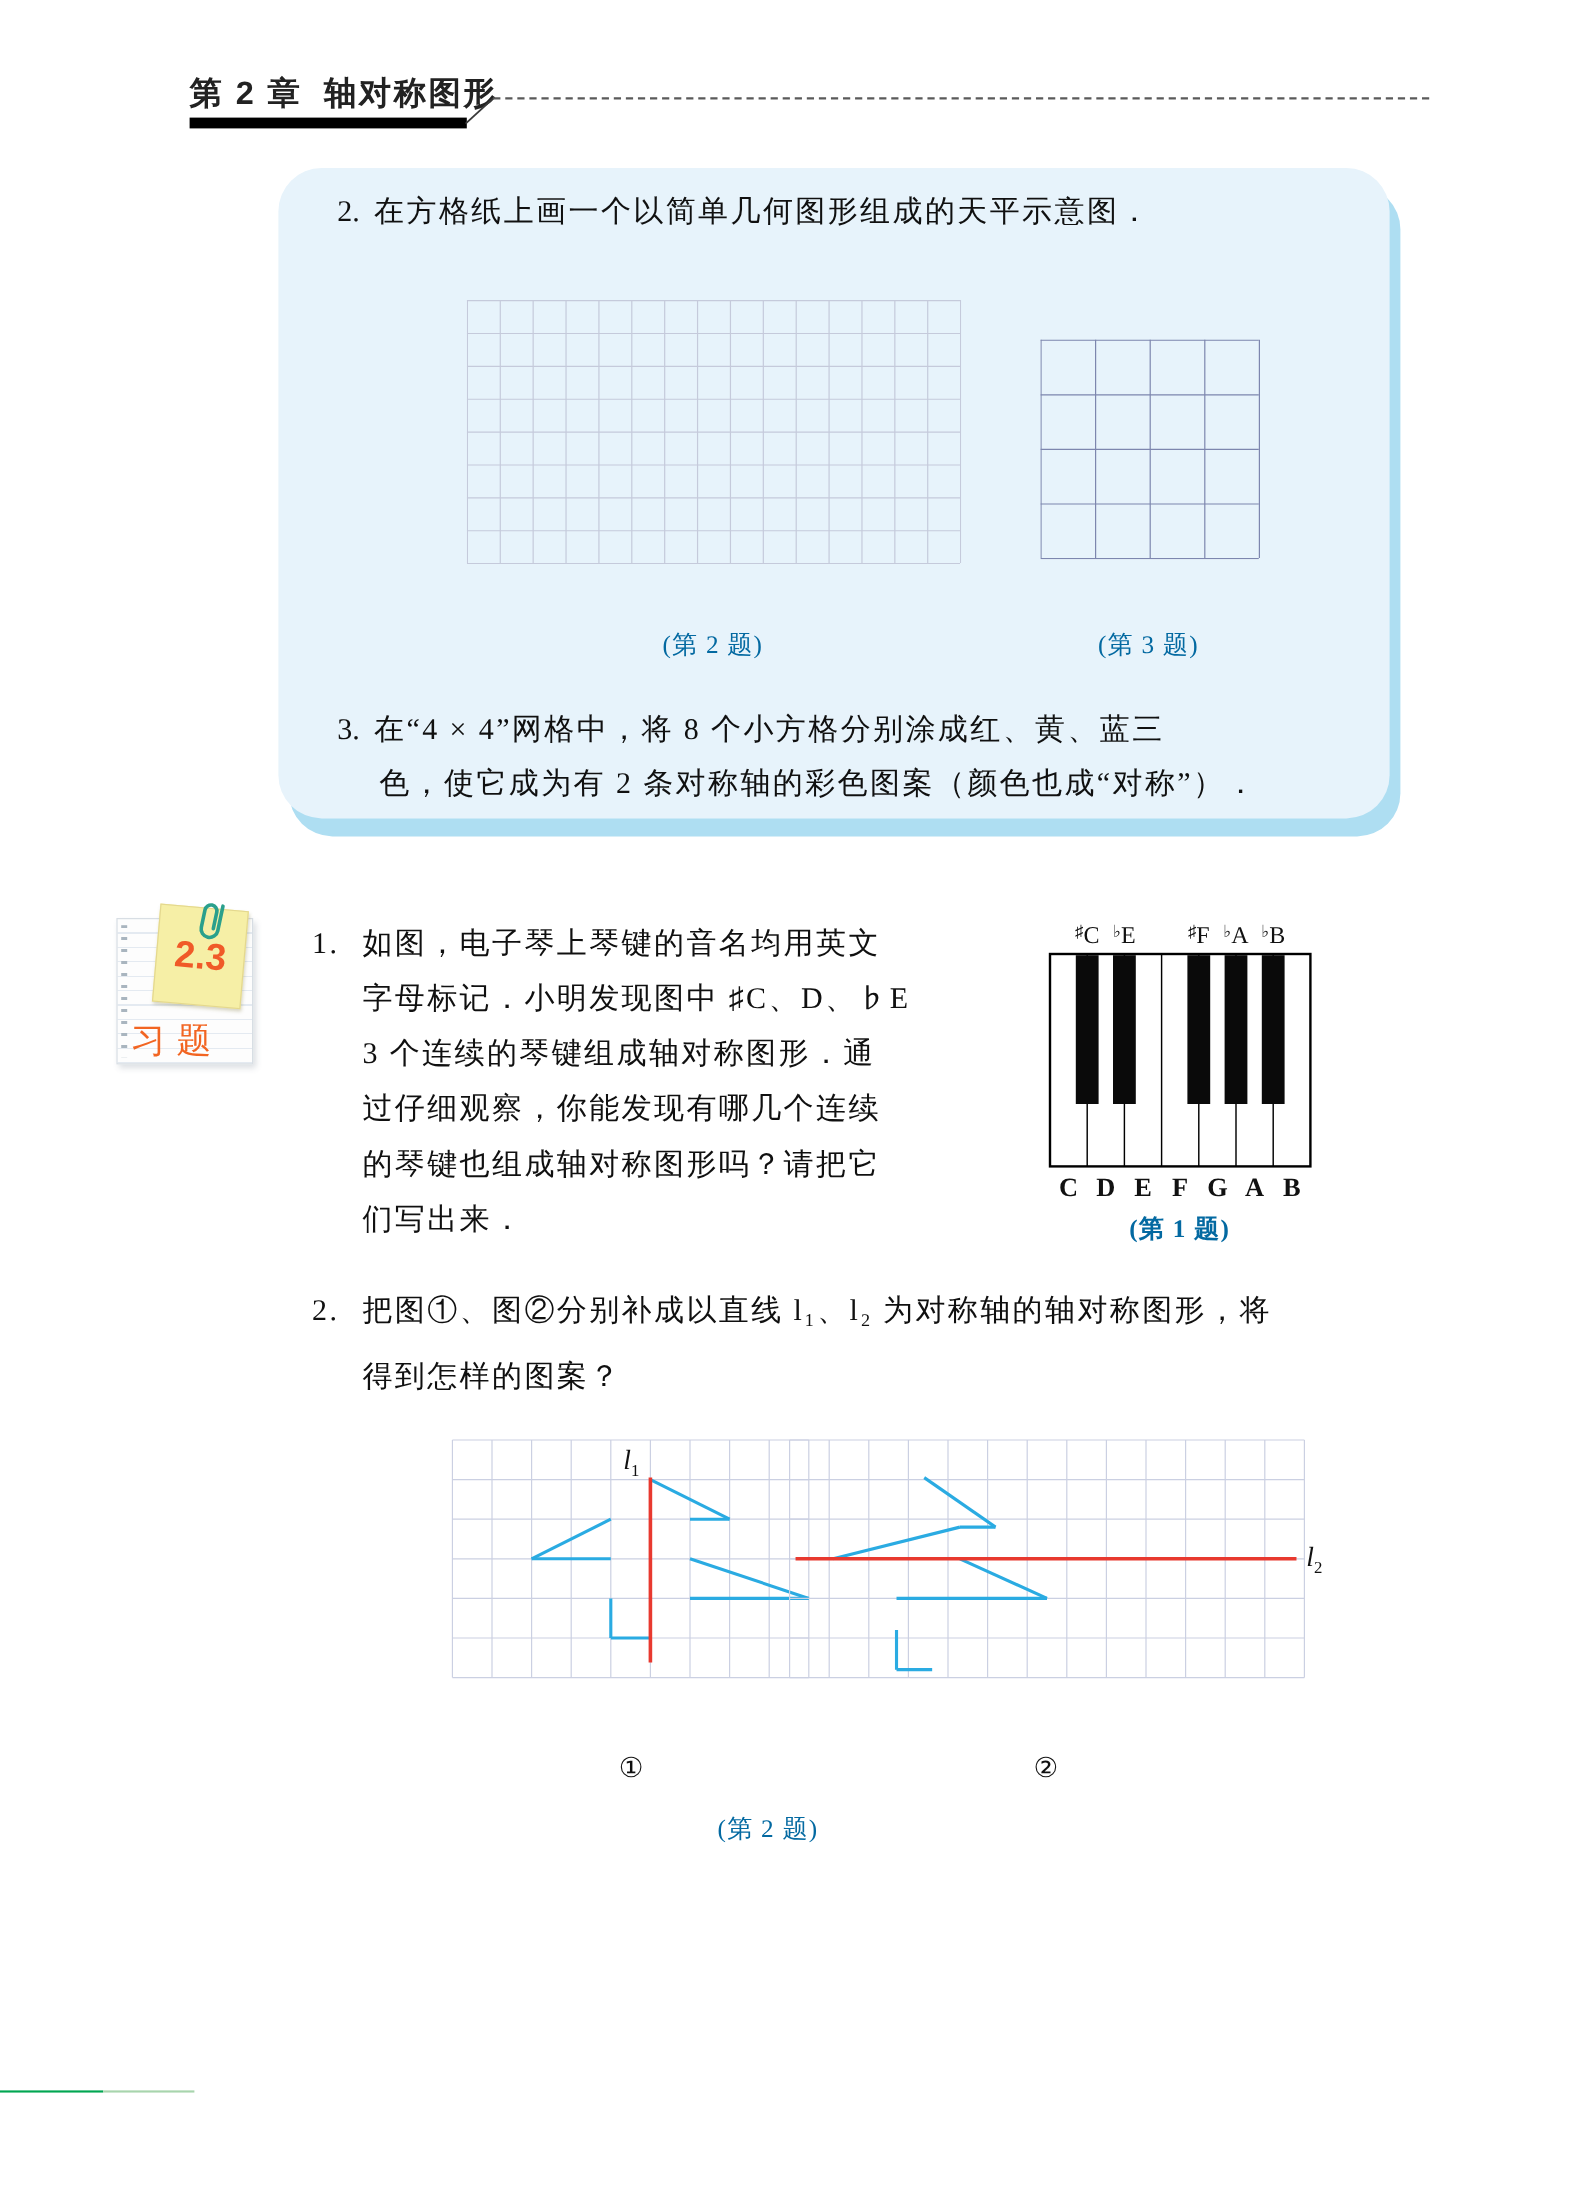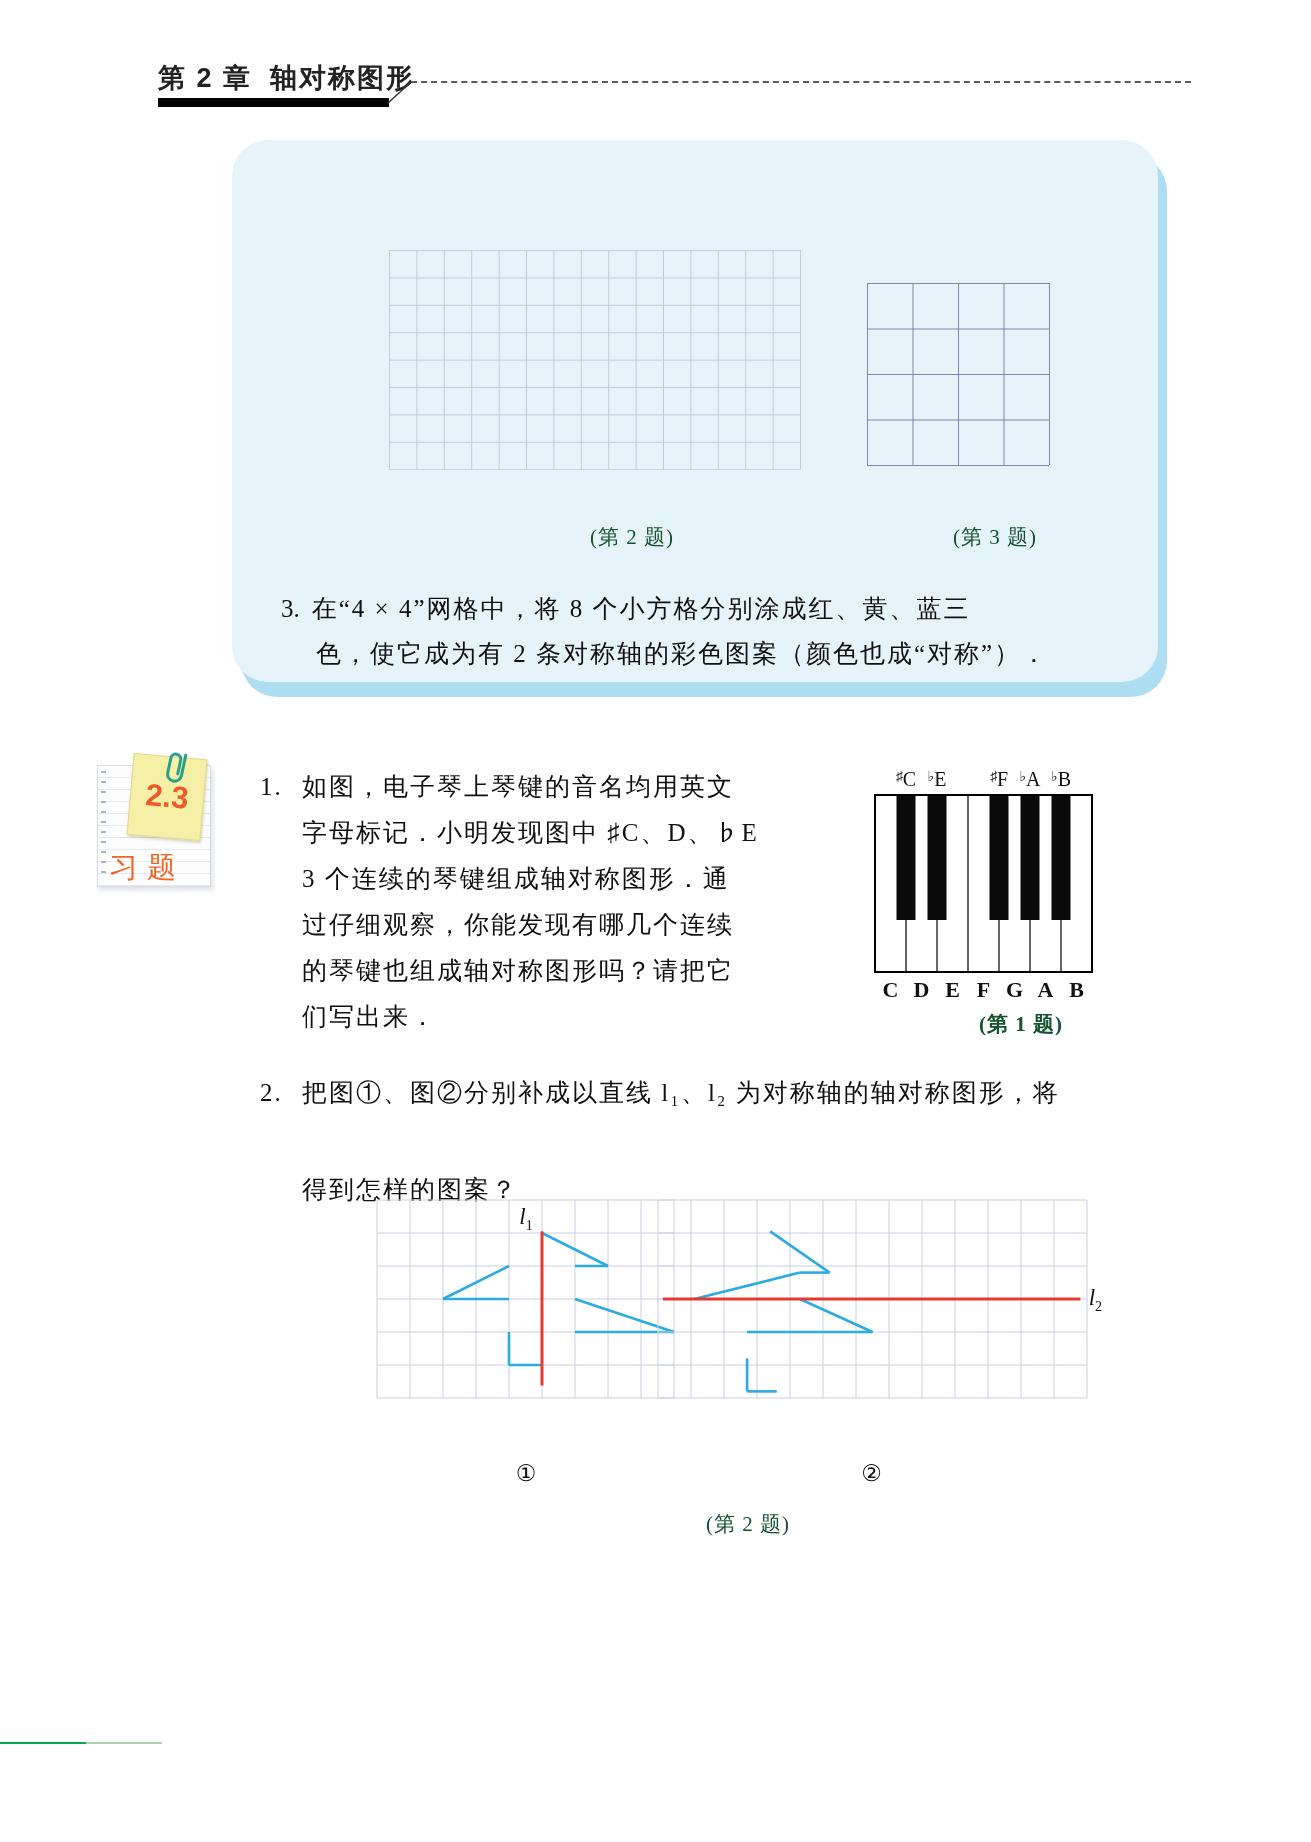--- a/index.html
+++ b/index.html
@@ -9,21 +9,21 @@
   
   .chapter-head{font-family:"Liberation Sans",sans-serif;font-weight:600;font-size:27px;
                 color:#222;letter-spacing:2px;white-space:nowrap;}
   .chapter-head .gap{display:inline-block;width:18px;}
   .head-bar{background:#000;height:9px;}
   .head-dash{border-top:2px dashed #5a5a5a;height:0;}
   
   .problem-box{background:#e7f3fb;border-radius:36px;box-shadow:9px 15px 0 #aedef2;}
   .cjk{font-size:25px;letter-spacing:2px;line-height:1.35;white-space:nowrap;color:#101010;}
   .qnum{display:inline-block;margin-right:12px;letter-spacing:0;}
-  .fig-cap{font-size:21px;letter-spacing:1px;text-align:right;color:#14532d;}
+  .fig-cap{font-size:21px;letter-spacing:1px;text-align:center;color:#0369a1;}
   
   .notepad{background:#fdfdfd;border:1px solid #d8dee4;box-shadow:2px 3px 5px rgba(60,80,100,.18);
            background-image:repeating-linear-gradient(to bottom,transparent 0 11px,#e4eaf1 11px 12px);}
   .binding{background:repeating-linear-gradient(to bottom,#a9b5bf 0 2px,transparent 2px 10px);}
   .sticky{background:#f6efa6;border:1px solid #e4d88e;box-shadow:1px 2px 3px rgba(100,90,20,.25);
           transform:rotate(5deg);display:flex;align-items:center;justify-content:center;}
   .sticky-num{font-family:"Liberation Sans",sans-serif;font-weight:700;font-size:31px;color:#f05a28;}
   .badge-label{font-family:"Liberation Sans",sans-serif;font-weight:400;font-size:29px;
                color:#f26522;letter-spacing:9px;white-space:nowrap;}
   
@@ -41,20 +41,23 @@
   <div class="abs chapter-head" style="left:158px;top:60px;">
     <span>第 2 章</span><span class="gap"></span><span>轴对称图形</span>
   </div>
   <div class="abs head-bar" style="left:158px;top:98px;width:231px;"></div>
   <svg class="abs" style="left:386px;top:78px;" width="28" height="28">
     <line x1="2" y1="25" x2="25" y2="4" stroke="#3a3a3a" stroke-width="1.6"></line>
   </svg>
   <div class="abs head-dash" style="left:411px;top:81px;width:780px;"></div>
 
   <div class="abs problem-box" style="left:232px;top:140px;width:926px;height:542px;">
+    <div class="abs cjk" style="left:49px;top:20px;">
+      <span class="qnum">2.</span><span>在方格纸上画一个以简单几何图形组成的天平示意图．</span>
+    </div>
 
     <div class="abs" style="left:157px;top:110px;"><svg width="412" height="220.2">
           <line x1="0.5" y1="0" x2="0.5" y2="219.2" stroke="#c5cadb" stroke-width="1"></line>
           <line x1="27.9" y1="0" x2="27.9" y2="219.2" stroke="#c5cadb" stroke-width="1"></line>
           <line x1="55.3" y1="0" x2="55.3" y2="219.2" stroke="#c5cadb" stroke-width="1"></line>
           <line x1="82.69999999999999" y1="0" x2="82.69999999999999" y2="219.2" stroke="#c5cadb" stroke-width="1"></line>
           <line x1="110.1" y1="0" x2="110.1" y2="219.2" stroke="#c5cadb" stroke-width="1"></line>
           <line x1="137.5" y1="0" x2="137.5" y2="219.2" stroke="#c5cadb" stroke-width="1"></line>
           <line x1="164.89999999999998" y1="0" x2="164.89999999999998" y2="219.2" stroke="#c5cadb" stroke-width="1"></line>
           <line x1="192.29999999999998" y1="0" x2="192.29999999999998" y2="219.2" stroke="#c5cadb" stroke-width="1"></line>
@@ -144,21 +147,21 @@
         <text x="83.5" y="231" text-anchor="middle" font-family="&quot;Liberation Serif&quot;,serif" font-size="22" font-weight="600" fill="#111">E</text>
         <text x="114.5" y="231" text-anchor="middle" font-family="&quot;Liberation Serif&quot;,serif" font-size="22" font-weight="600" fill="#111">F</text>
         <text x="145.5" y="231" text-anchor="middle" font-family="&quot;Liberation Serif&quot;,serif" font-size="22" font-weight="600" fill="#111">G</text>
         <text x="176.5" y="231" text-anchor="middle" font-family="&quot;Liberation Serif&quot;,serif" font-size="22" font-weight="600" fill="#111">A</text>
         <text x="207.5" y="231" text-anchor="middle" font-family="&quot;Liberation Serif&quot;,serif" font-size="22" font-weight="600" fill="#111">B</text>
       </svg></div>
   <div class="abs fig-cap" style="left:903px;top:1010px;width:160px;font-weight:bold;">(第 1 题)</div>
 
   <div class="abs cjk" style="left:260px;top:1076px;">2.</div>
   <div class="abs cjk" style="left:302px;top:1076px;">把图①、图②分别补成以直线 l₁、l₂ 为对称轴的轴对称图形，将</div>
-  <div class="abs cjk" style="left:302px;top:1131px;margin-top:42px;">得到怎样的图案？</div>
+  <div class="abs cjk" style="left:302px;top:1131px;">得到怎样的图案？</div>
 
   <div class="abs" style="left:376px;top:1196px;"><svg width="299" height="206">
         <line x1="1" y1="4" x2="1" y2="202" stroke="#cbd0e2" stroke-width="1"></line>
         <line x1="34" y1="4" x2="34" y2="202" stroke="#cbd0e2" stroke-width="1"></line>
         <line x1="67" y1="4" x2="67" y2="202" stroke="#cbd0e2" stroke-width="1"></line>
         <line x1="100" y1="4" x2="100" y2="202" stroke="#cbd0e2" stroke-width="1"></line>
         <line x1="133" y1="4" x2="133" y2="202" stroke="#cbd0e2" stroke-width="1"></line>
         <line x1="166" y1="4" x2="166" y2="202" stroke="#cbd0e2" stroke-width="1"></line>
         <line x1="199" y1="4" x2="199" y2="202" stroke="#cbd0e2" stroke-width="1"></line>
         <line x1="232" y1="4" x2="232" y2="202" stroke="#cbd0e2" stroke-width="1"></line>

